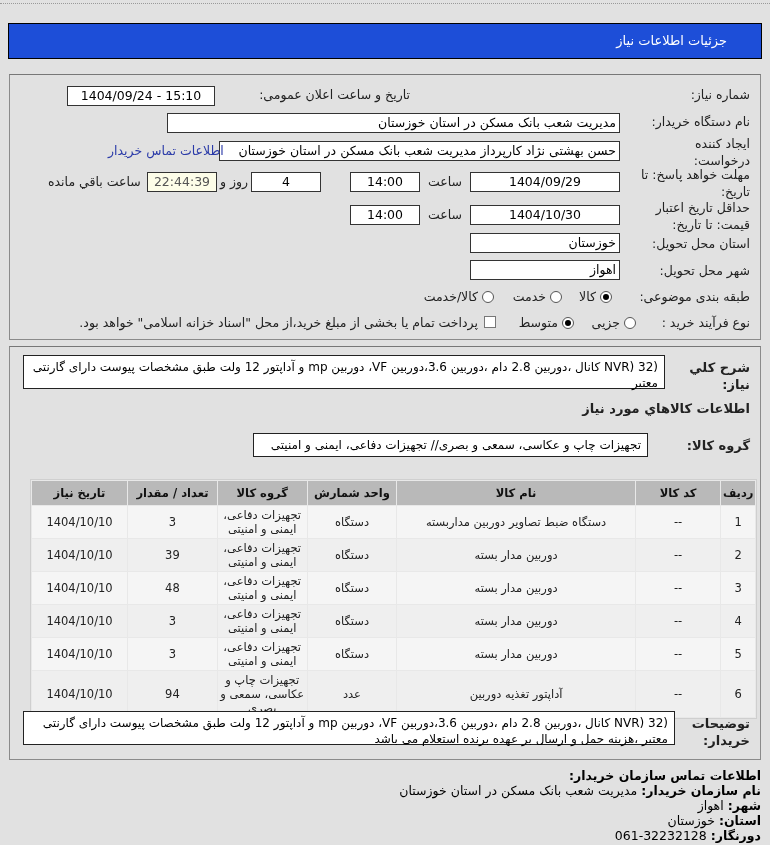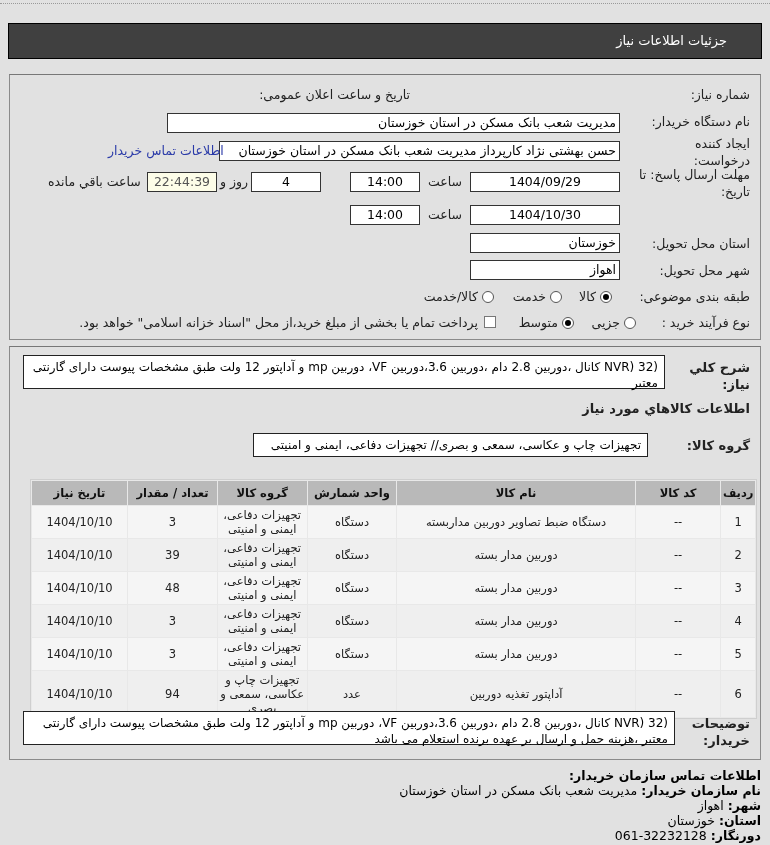--- a/index.html
+++ b/index.html
@@ -6,21 +6,21 @@
   body {
     width:770px; height:845px; overflow:hidden;
     background:#e1e1e1;
     font-family:"DejaVu Sans", sans-serif;
     font-size:12px; color:#000;
     direction:rtl; position:relative;
   }
   .topline { position:absolute; top:0; left:0; right:0; height:3px; border-bottom:1px dotted #999; }
   .header {
     position:absolute; top:23px; left:8px; width:498px; right:8px;
-    width:auto; height:34px; background:#404040; border:1px solid #000;
+    width:auto; height:34px; background:#1d4ed8; border:1px solid #000;
     color:#fff; font-size:13px; line-height:34px; padding-right:34px;
   }
   .panel {
     position:absolute; border:1px solid #8a8a8a; border-top-color:#777;
     background:#e1e1e1;
   }
   .p1 { top:74px; left:9px; right:9px; height:264px; }
   .p2 { top:346px; left:9px; right:9px; height:412px; }
   .lbl { position:absolute; font-size:12.5px; color:#222; white-space:nowrap; }
   .lbl2 { position:absolute; font-size:12.5px; color:#222; line-height:17px; text-align:right; }
@@ -64,37 +64,39 @@
 </head>
 <body>
 
 <div class="topline"></div>
 <div class="header"><span>جزئیات اطلاعات نیاز</span></div>
 
 <div class="panel p1">
 
   <span class="lbl" style="top:12px;right:10px;">شماره نیاز:</span>
   <span class="lbl" style="top:12px;right:350px;">تاریخ و ساعت اعلان عمومی:</span>
+  <div class="box" style="top:11px;left:57px;width:146px;" dir="ltr">1404/09/24 - 15:10</div>
 
   <span class="lbl" style="top:39px;right:10px;">نام دستگاه خریدار:</span>
   <div class="box r" style="top:38px;right:140px;width:448px;">مدیریت شعب بانک مسکن در استان خوزستان</div>
 
   <span class="lbl2" style="top:60px;right:10px;width:115px;">ایجاد کننده درخواست:</span>
   <div class="box r" style="top:66px;right:140px;width:396px;">حسن بهشتی نژاد کارپرداز مدیریت شعب بانک مسکن در استان خوزستان</div>
   <span class="link" style="top:68px;left:98px;">اطلاعات تماس خریدار</span>
 
-  <span class="lbl2" style="top:91px;right:10px;width:115px;">مهلت ارسال پاسخ: تا تاریخ:</span>
+  <span class="lbl2" style="top:91px;right:10px;width:115px;">مهلت خواهد پاسخ: تا تاریخ:</span>
   <div class="box" style="top:97px;right:140px;width:148px;">1404/09/29</div>
   <span class="lbl" style="top:99px;right:298px;">ساعت</span>
   <div class="box" style="top:97px;right:340px;width:68px;">14:00</div>
   <div class="box" style="top:97px;left:241px;width:68px;">4</div>
   <span class="lbl" style="top:99px;left:210px;">روز و</span>
   <div class="box y" style="top:97px;left:137px;width:68px;">22:44:39</div>
   <span class="lbl" style="top:99px;left:38px;">ساعت باقي مانده</span>
 
+  <span class="lbl2" style="top:124px;right:10px;width:115px;">حداقل تاریخ اعتبار قیمت: تا تاریخ:</span>
   <div class="box" style="top:130px;right:140px;width:148px;">1404/10/30</div>
   <span class="lbl" style="top:132px;right:298px;">ساعت</span>
   <div class="box" style="top:130px;right:340px;width:68px;">14:00</div>
 
   <span class="lbl" style="top:161px;right:10px;">استان محل تحویل:</span>
   <div class="box r" style="top:158px;right:140px;width:145px;">خوزستان</div>
 
   <span class="lbl" style="top:188px;right:10px;">شهر محل تحویل:</span>
   <div class="box r" style="top:185px;right:140px;width:145px;">اهواز</div>
 

